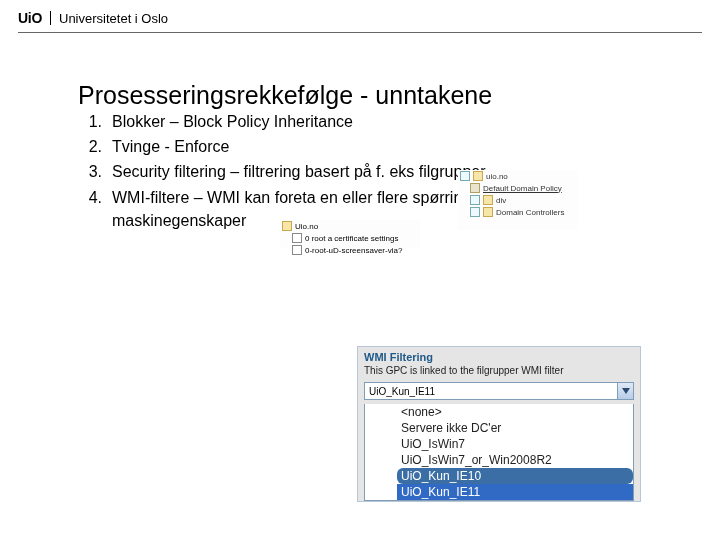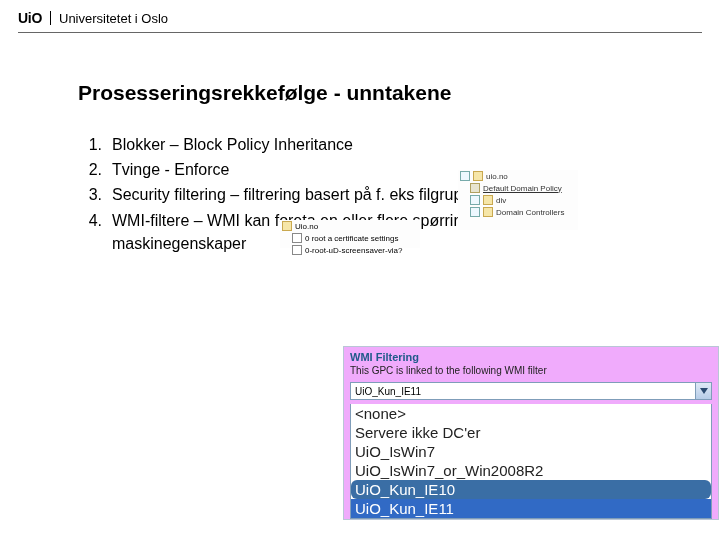--- a/index.html
+++ b/index.html
@@ -3,50 +3,50 @@
 <meta charset="utf-8">
 <style>
   * { box-sizing: border-box; margin: 0; padding: 0; }
   body { width: 720px; height: 540px; background: #fff; font-family: Arial, Helvetica, sans-serif; color: #000; position: relative; }
   .header { display: flex; align-items: center; padding: 10px 18px 6px 18px; text-align: right; }
   .logo-text { font-weight: bold; font-size: 14px; letter-spacing: -0.3px; }
   .divider { width: 1px; height: 14px; background: #000; margin: 0 8px; }
   .uni-name { font-size: 13px; }
   .hr { height: 1px; background: #666; margin: 0 18px 0 18px; }
   .slide { padding: 48px 58px 0 78px; }
-  .title { font-size: 21px; font-weight: bold; margin-bottom: 28px; }
+  .title { font-size: 25px; font-weight: normal; }
   .list { list-style: none; font-size: 16px; line-height: 1.45; }
   .list li { display: flex; margin-bottom: 2px; }
   .num { width: 24px; flex-shrink: 0; text-align: right; margin-right: 10px; }
   .txt { flex: 1; padding-right: 140px; }
 
   
   .inset1 { position: absolute; top: 170px; left: 458px; width: 120px; height: 60px; background: #fdfdfd; font-size: 8px; }
   .inset1 .row { display: flex; align-items: center; padding: 1px 2px; gap: 3px; }
   .ico { width: 10px; height: 10px; display: inline-block; }
   .ico-box { border: 1px solid #7aa; background: #eef8ff; }
   .ico-scroll { background: #e8e4d0; border: 1px solid #b0a060; }
   .ico-folder { background: #f6e6a8; border: 1px solid #c9a84f; }
   .ico-link { border: 1px solid #888; background: #fff; }
   .indent { margin-left: 10px; }
   .inset1 .lbl { color: #333; }
   .blue-underline { color: #3a6fa0; text-decoration: underline; text-align: right; }
 
   .inset2 { position: absolute; top: 220px; left: 280px; width: 140px; height: 28px; background: #fdfdfd; font-size: 8px; }
   .inset2 .row { display: flex; align-items: center; padding: 1px 2px; gap: 3px; }
 
-  .inset3 { position: absolute; top: 346px; left: 343px; width: 376px; background: #f0abfc; border: 1px solid #b9c6d6; font-size: 10px; }
+  .inset3 { position: absolute; top: 346px; left: 357px; width: 284px; background: #e5e5e5; border: 1px solid #b9c6d6; font-size: 10px; }
   .sectionhdr { font-weight: bold; color: #205a8a; padding: 4px 6px 2px 6px; font-size: 11px; }
   .subtxt { padding: 0 6px 4px 6px; color: #222; }
   .combo { margin: 2px 6px 4px 6px; background: #fff; border: 1px solid #7f9db9; display: flex; align-items: center; height: 18px; }
   .combo .val { flex: 1; padding: 0 4px; color: #000; }
   .combo .arrow { width: 16px; height: 100%; background: linear-gradient(#dfe9f6,#b7cde8); border-left: 1px solid #7f9db9; display: flex; align-items: center; justify-content: center; }
   .arrow svg { width: 8px; height: 6px; }
   .droplist { margin: 0 6px 0 6px; background: #fff; border: 1px solid #7f9db9; border-top: none; }
-  .droplist .opt { padding: 1px 4px; font-size: 15px; color: #222; }
+  .droplist .opt { padding: 1px 4px; font-size: 12px; color: #222; margin-left: 32px; }
   .droplist .opt.sel { background: #3a6ea5; color: #fff; border-radius: 6px; }
   .droplist .opt.last { background: #316ac5; color: #fff; }
 </style>
 </head>
 <body>
 
 <div class="header">
   <span class="logo-text">UiO</span>
   <span class="divider"></span>
   <span class="uni-name">Universitetet i Oslo</span>
@@ -107,21 +107,21 @@
       <span class="lbl">0 root a certificate settings</span>
     </div>
   <div class="row indent">
       <span class="ico ico-link"></span>
       <span class="lbl">0-root-uD-screensaver-via?</span>
     </div>
 </div>
 
 <div class="inset3">
   <div class="sectionhdr">WMI Filtering</div>
-  <div class="subtxt">This GPC is linked to the following WMI filter</div>
+  <div class="subtxt">This GPC is linked to the filgrupper WMI filter</div>
   <div class="combo">
     <span class="val">UiO_Kun_IE11</span>
     <span class="arrow">
         <svg viewBox="0 0 8 6">
           <path d="M0 0 L8 0 L4 6 Z" fill="#2b4a70"></path>
         </svg>
       </span>
   </div>
   <div class="droplist">
     <div class="opt">&lt;none&gt;</div>

